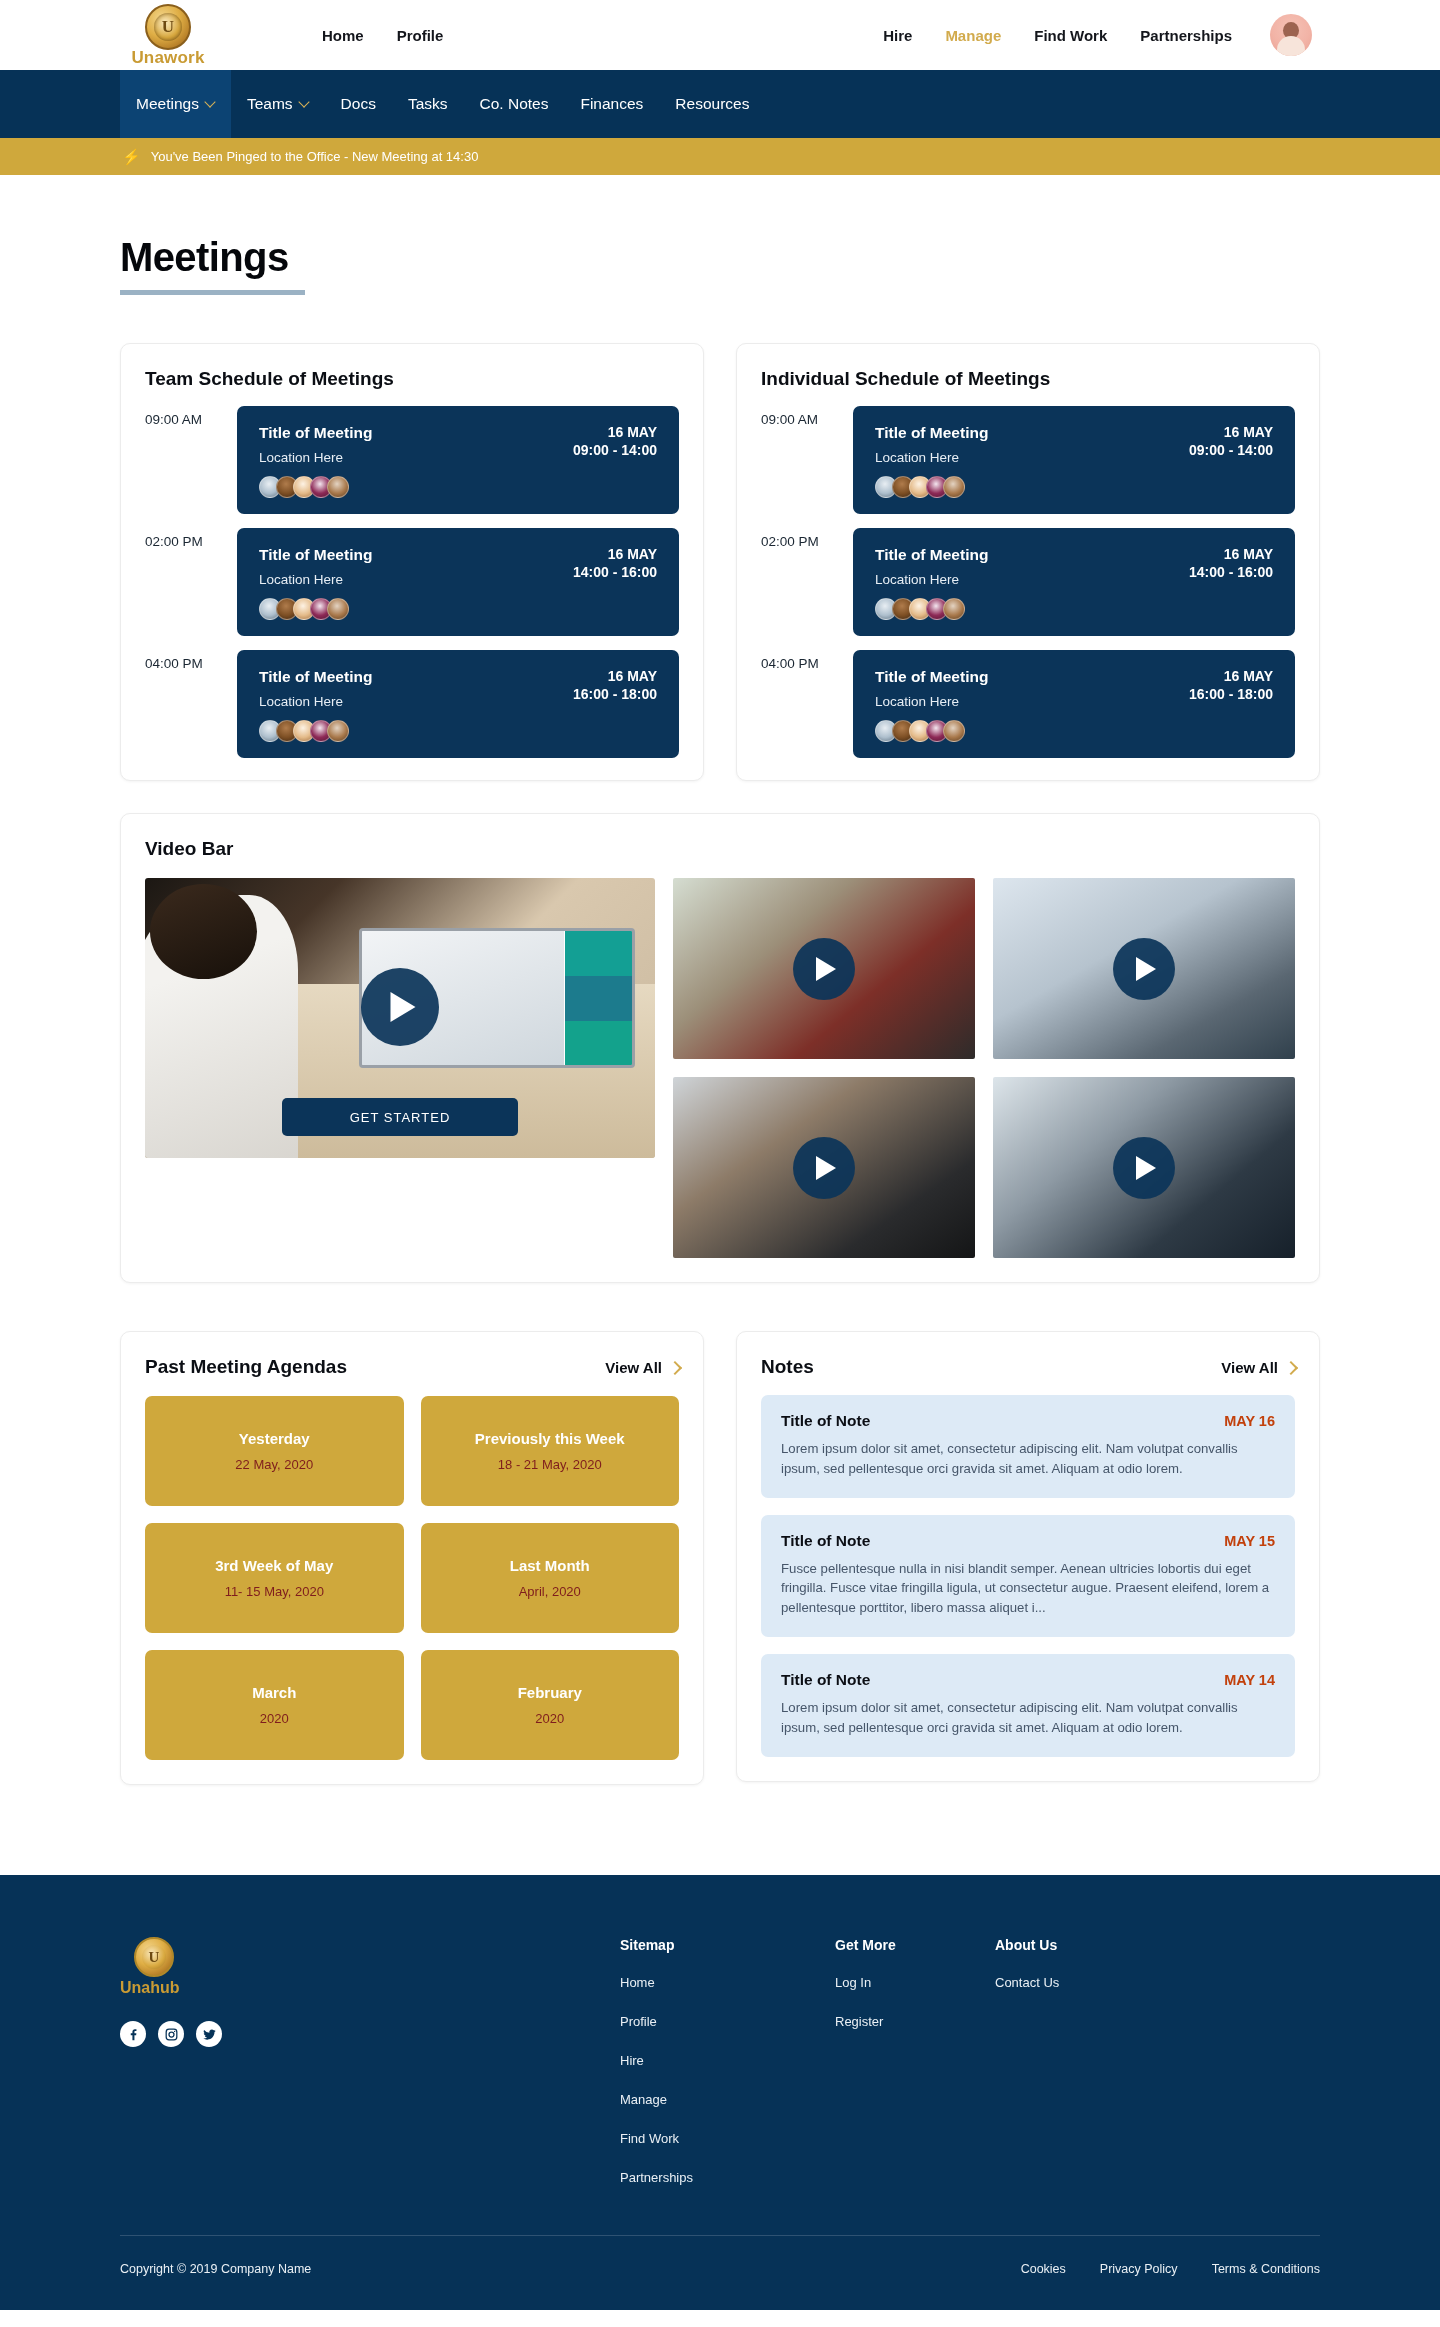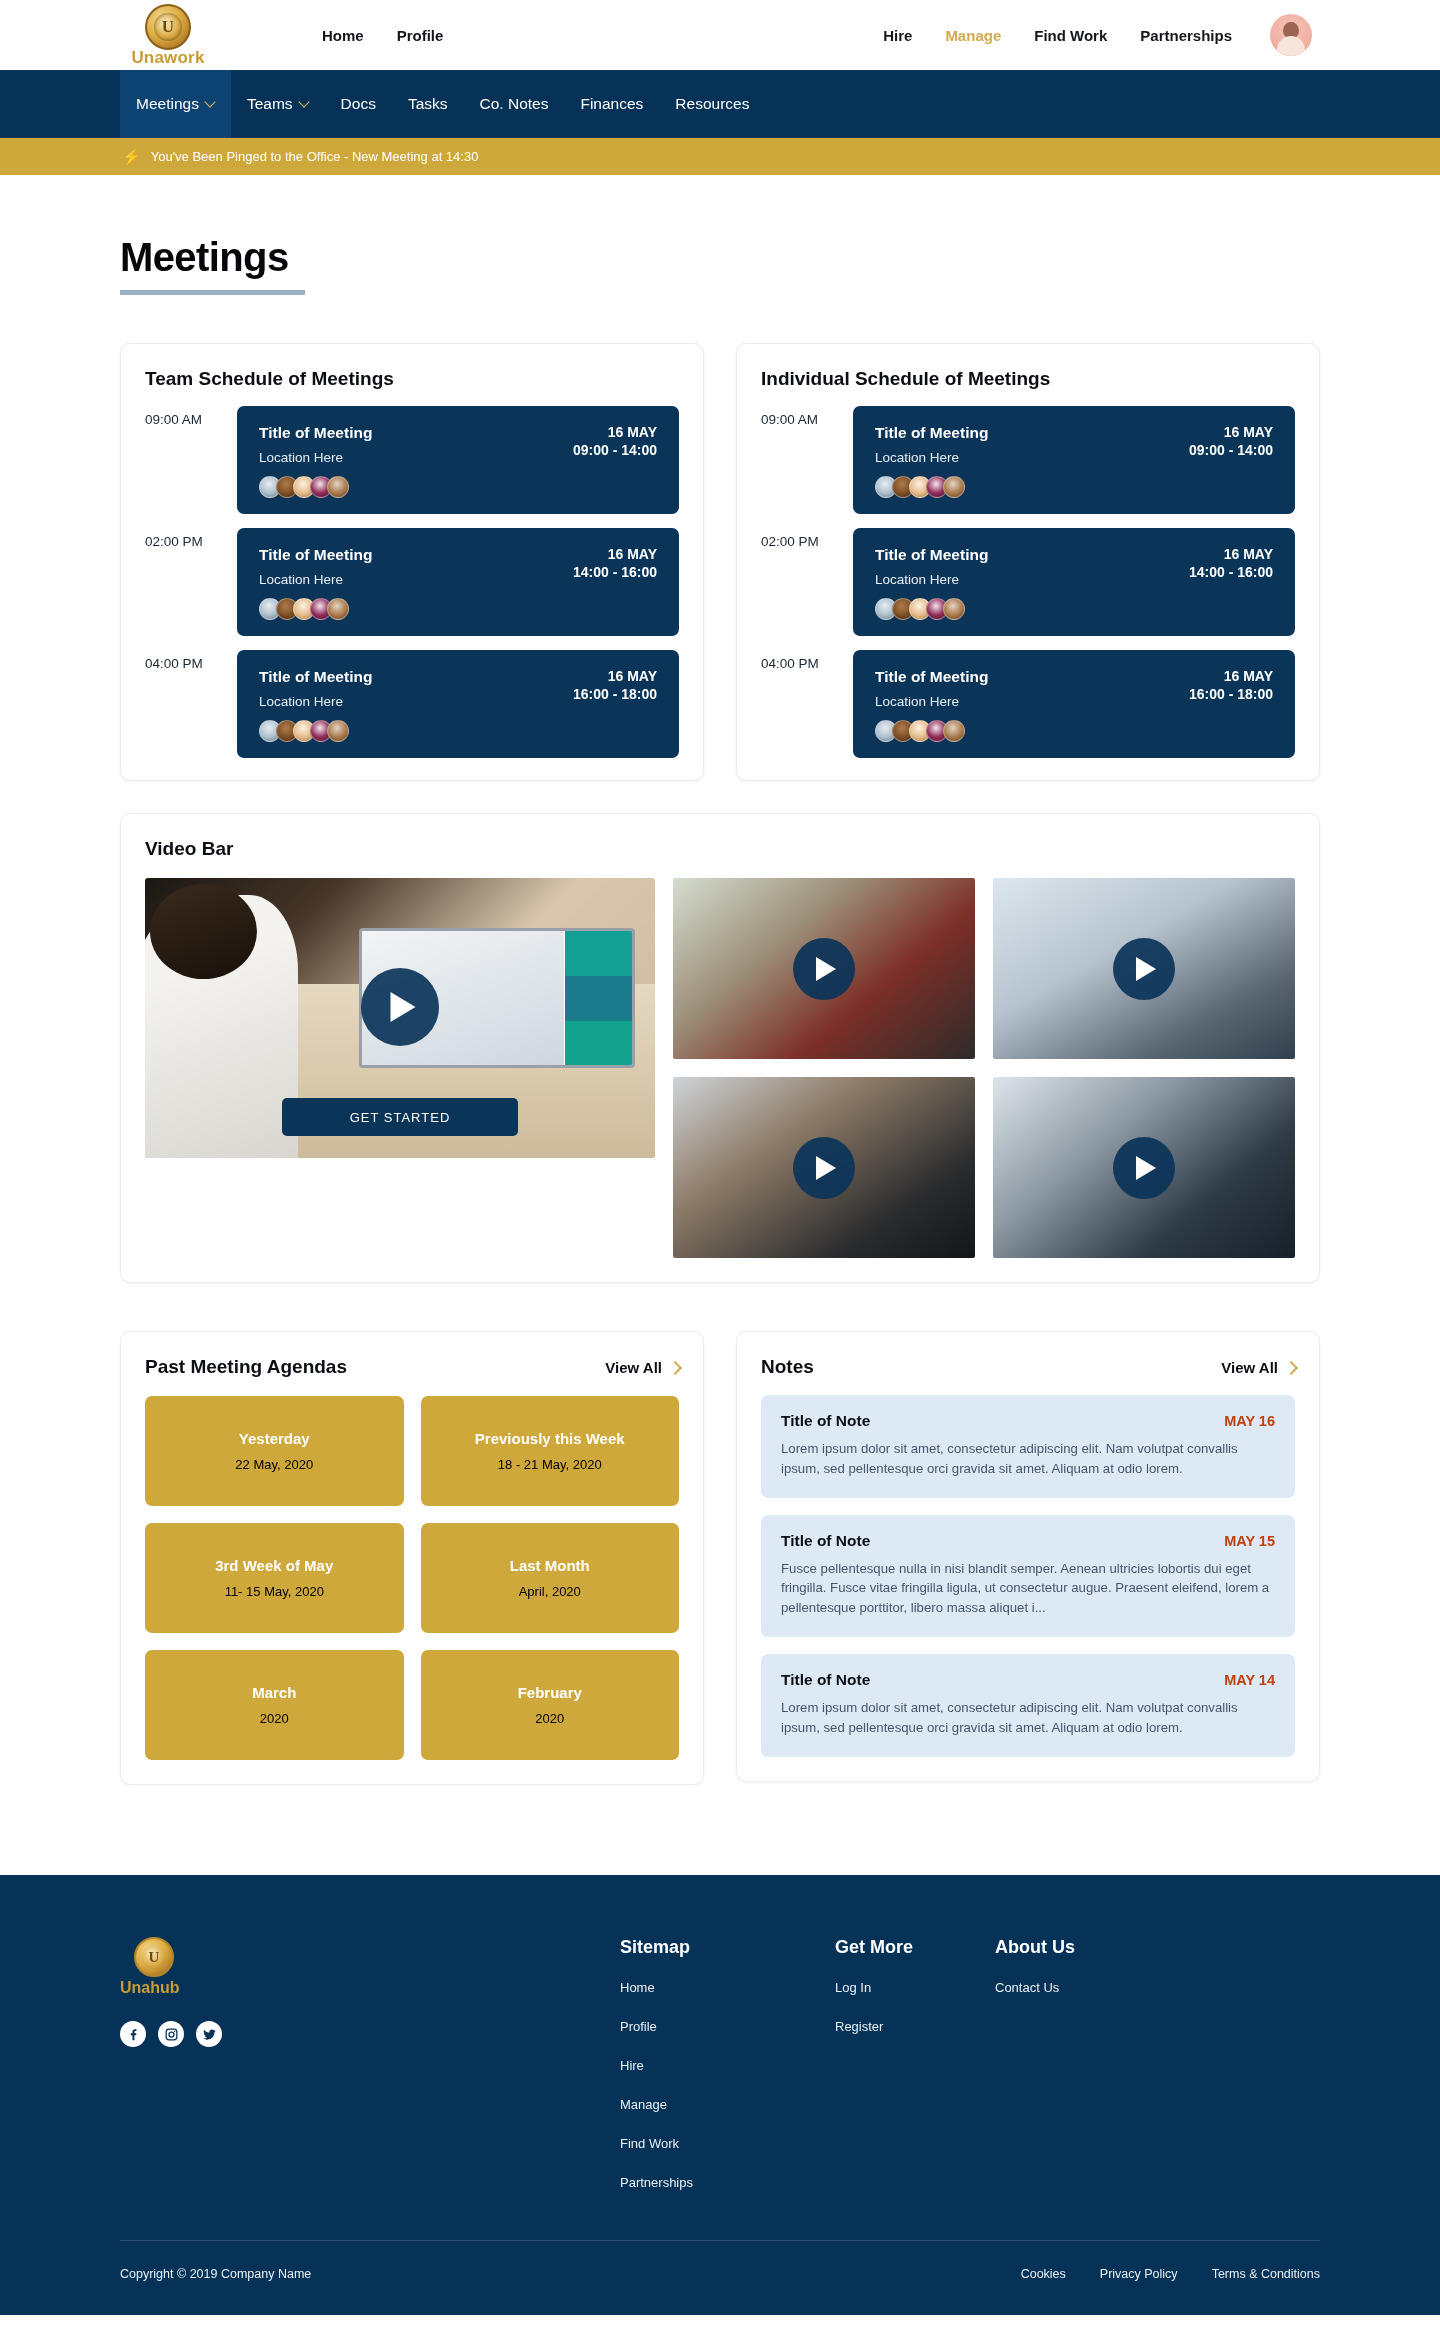--- a/index.html
+++ b/index.html
@@ -231,21 +231,21 @@
   .agendas-card { padding: 24px; }
   .agenda-grid {
     display: grid; grid-template-columns: 1fr 1fr; gap: 17px; margin-top: 18px;
   }
   .agenda-tile {
     background: #cfa83c; border-radius: 7px; height: 110px;
     display: flex; flex-direction: column; align-items: center; justify-content: center;
     gap: 10px; cursor: pointer;
   }
   .agenda-title { font-size: 15px; font-weight: 700; color: #ffffff; }
-  .agenda-sub { font-size: 13px; color: #000000; text-align: right; }
+  .agenda-sub { font-size: 13px; color: #7f1d1d; text-align: right; }
 
   .notes-card { padding: 24px; }
   .note {
     background: #ddeaf6; border-radius: 7px; padding: 17px 20px 19px 20px;
     margin-top: 17px; cursor: pointer;
   }
   .note-top { display: flex; justify-content: space-between; align-items: baseline; }
   .note-title { font-size: 15.5px; font-weight: 700; color: #0b0e14; }
   .note-date { font-size: 14.5px; font-weight: 700; color: #c2410c; }
   .note-body { font-size: 13.2px; line-height: 1.5; color: #46566a; margin-top: 9px; }
@@ -274,21 +274,21 @@
   .fb-name { font-size: 16px; font-weight: 700; color: #c99b34; margin-top: 2px; }
   .socials { display: flex; gap: 12px; margin-top: 24px; }
   .soc {
     width: 26px; height: 26px; border-radius: 50%; background: #ffffff;
     display: flex; align-items: center; justify-content: center;
     cursor: pointer; color: #063257;
   }
   .footer-cols { display: flex; flex: 1; gap: 0; }
   .fcol { width: 215px; }
   .fcol.narrow { width: 160px; }
-  .fcol-h { font-size: 18px; font-weight: 700; color: #ffffff; margin-bottom: 22px; }
+  .fcol-h { font-size: 14px; font-weight: 700; color: #ffffff; margin-bottom: 22px; }
   .fcol a {
     display: block; font-size: 13px; color: #eaf0f5; text-decoration: none;
     margin-bottom: 24px; cursor: pointer;
   }
   .footer-div { height: 1px; background: rgba(255,255,255,.16); margin-top: 26px; }
   .footer-bottom {
     display: flex; align-items: center; justify-content: space-between;
     padding: 26px 0 34px 0;
   }
   .copyright { font-size: 12.5px; color: #eaf0f5; }

